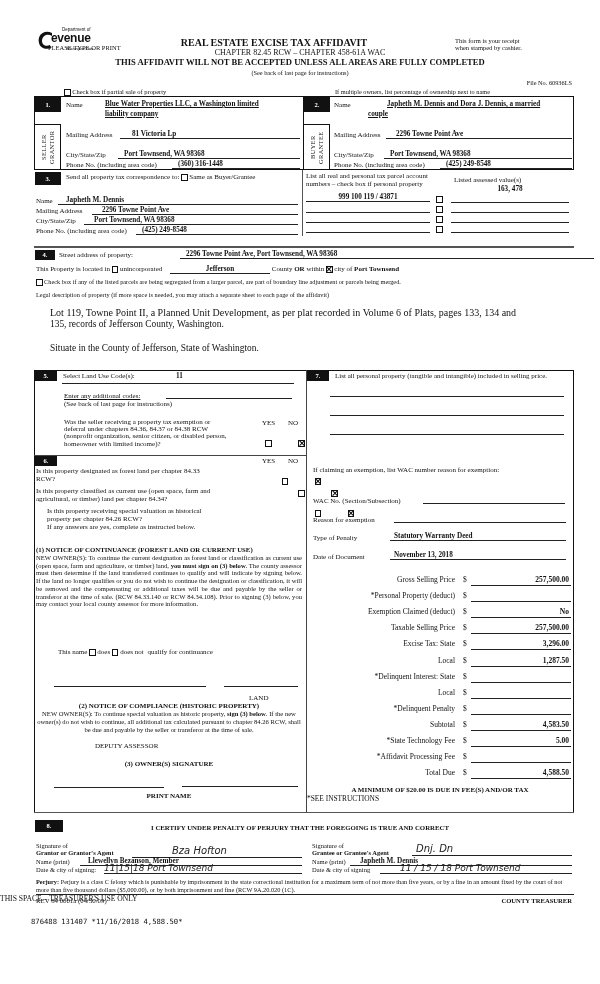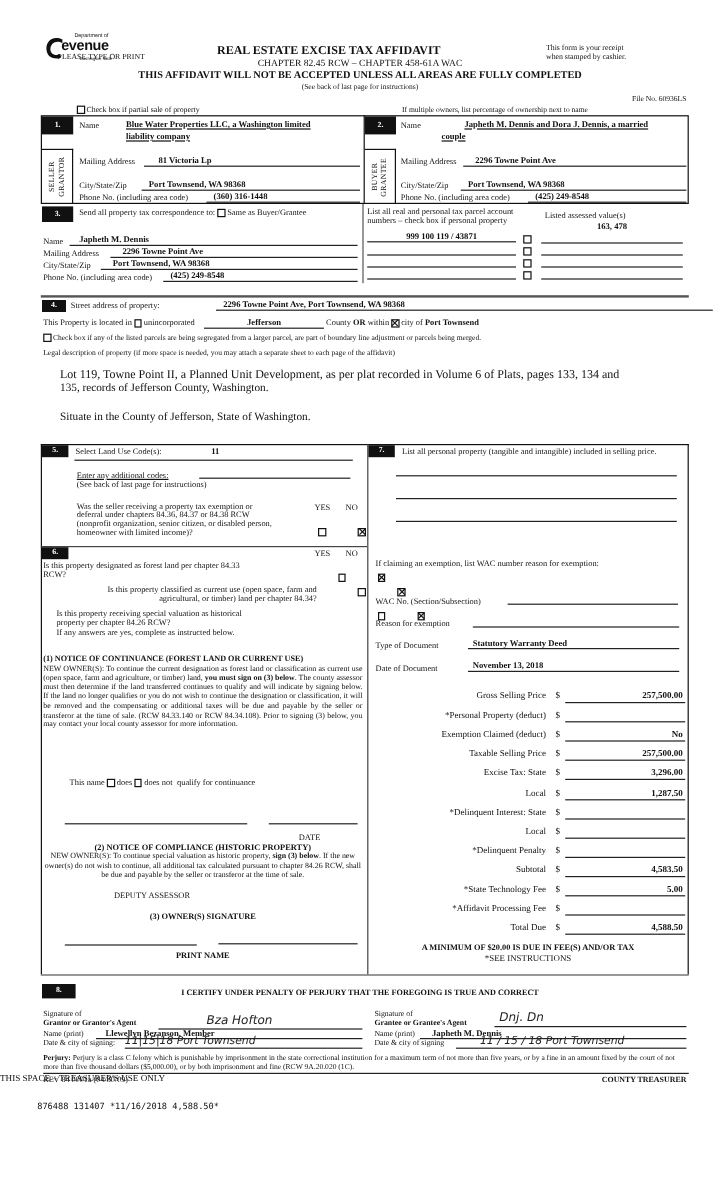--- a/index.html
+++ b/index.html
@@ -178,21 +178,21 @@
 
 <div class="abs secnum" style="left:35px;top:456px;width:22px;height:10px;line-height:10px;">6.</div>
 <div class="abs" style="left:262px;top:457px;">YES</div>
 <div class="abs" style="left:288px;top:457px;">NO</div>
 <div class="abs" style="left:36px;top:467px;width:220px;">
   <div>Is this property designated as forest land per chapter 84.33</div>
   <div>RCW?</div>
 </div>
 <span class="abs cb" style="left:265px;top:477px;"></span>
 <span class="abs cb x" style="left:290px;top:477px;"></span>
-<div class="abs" style="left:36px;top:487px;width:228px;text-align:right;">
+<div class="abs" style="left:36px;top:487px;width:228px;">
   <div>Is this property classified as current use (open space, farm and</div>
   <div>agricultural, or timber) land per chapter 84.34?</div>
 </div>
 <span class="abs cb" style="left:265px;top:489px;"></span>
 <span class="abs cb x" style="left:290px;top:489px;"></span>
 <div class="abs" style="left:36px;top:507px;width:228px;margin-left:11px;">
   <div>Is this property receiving special valuation as historical</div>
   <div>property per chapter 84.26 RCW?</div>
   <div>If any answers are yes, complete as instructed below.</div>
 </div>
@@ -207,42 +207,42 @@
   <span>This name</span>
   <span class="cb"></span>
   <span>does</span>
   <span class="cb"></span>
   <span>does not</span>
   <span style="margin-left:2px;">qualify for continuance</span>
 </div>
 <div class="abs line" style="left:54px;top:686px;width:152px;"></div>
 <div class="abs line" style="left:224px;top:686px;width:74px;"></div>
 <div class="abs" style="left:95px;top:694px;margin-top:48px;">DEPUTY ASSESSOR</div>
-<div class="abs" style="left:249px;top:694px;">DATE</div>
+<div class="abs" style="left:249px;top:694px;">LAND</div>
 <div class="abs b" style="left:36px;width:266px;text-align:center;top:702px;font-size:7px;">(2) NOTICE OF COMPLIANCE (HISTORIC PROPERTY)</div>
 <div class="abs" style="left:36px;top:710px;width:266px;text-align:center;font-size:6.6px;line-height:1.18;">
   <span>NEW OWNER(S): To continue special valuation as historic property, </span><span class="b">sign (3) below</span><span>. If the new owner(s) do not wish to continue, all additional tax calculated pursuant to chapter 84.26 RCW, shall be due and payable by the seller or transferor at the time of sale.</span>
 </div>
 <div class="abs b" style="left:36px;width:266px;text-align:center;top:760px;font-size:7px;">(3)  OWNER(S) SIGNATURE</div>
 <div class="abs line" style="left:54px;top:787px;width:110px;"></div>
 <div class="abs line" style="left:182px;top:786px;width:116px;"></div>
 <div class="abs b" style="left:36px;width:266px;text-align:center;top:792px;font-size:7px;">PRINT NAME</div>
 
 
 <div class="abs secnum" style="left:307px;top:371px;width:22px;height:10px;line-height:10px;">7.</div>
 <div class="abs" style="left:335px;top:372px;width:230px;">List all personal property (tangible and intangible) included in selling price.</div>
 <div class="abs line" style="left:330px;top:389px;width:234px;height:8px;"></div>
 <div class="abs line" style="left:330px;top:408px;width:234px;height:8px;"></div>
 <div class="abs line" style="left:330px;top:427px;width:234px;height:8px;"></div>
 <div class="abs" style="left:313px;top:466px;">If claiming an exemption, list WAC number reason for exemption:</div>
 <div class="abs" style="left:313px;top:497px;">WAC No. (Section/Subsection)</div>
 <div class="abs line" style="left:423px;top:494px;width:142px;height:10px;"></div>
 <div class="abs" style="left:313px;top:516px;">Reason for exemption</div>
 <div class="abs line" style="left:394px;top:513px;width:172px;height:10px;"></div>
-<div class="abs" style="left:313px;top:534px;">Type of Document</div>
+<div class="abs" style="left:313px;top:534px;">Type of Penalty</div>
 <div class="abs fld line" style="left:390px;top:532px;width:176px;padding-left:4px;">Statutory Warranty Deed</div>
 <div class="abs" style="left:313px;top:553px;">Date of Document</div>
 <div class="abs fld line" style="left:390px;top:551px;width:176px;padding-left:4px;">November 13, 2018</div>
 
 <div id="amounts">
     <div class="rowamt" style="top: 576px;">
       <span class="lbl">Gross Selling Price</span>
       <span class="dol">$</span>
       <span class="val">257,500.00</span>
     </div>
@@ -302,21 +302,21 @@
       <span class="val"></span>
     </div>
     <div class="rowamt" style="top: 769.2px;">
       <span class="lbl">Total Due</span>
       <span class="dol">$</span>
       <span class="val">4,588.50</span>
     </div>
   </div>
 
 <div class="abs b" style="left:307px;width:266px;text-align:center;top:786px;font-size:7px;">A MINIMUM OF $20.00 IS DUE IN FEE(S) AND/OR TAX</div>
-<div class="abs" style="left:307px;width:266px;text-align:center;top:795px;font-size:7.4px;">*SEE INSTRUCTIONS</div>
+<div class="abs" style="left:307px;width:266px;text-align:left;top:795px;font-size:7.4px;">*SEE INSTRUCTIONS</div>
 
 
 <div class="abs" style="left:34px;top:812px;width:540px;height:0.8px;background:#555;"></div>
 <div class="abs secnum" style="left:35px;top:820px;width:28px;height:12px;line-height:12px;">8.</div>
 <div class="abs b" style="left:0;width:600px;text-align:center;top:824px;font-size:6.8px;">I CERTIFY UNDER PENALTY OF PERJURY THAT THE FOREGOING IS TRUE AND CORRECT</div>
 
 <div class="abs" style="left:36px;top:842px;font-size:6.5px;">Signature of</div>
 <div class="abs b" style="left:36px;top:849px;font-size:6.5px;">Grantor or Grantor's Agent</div>
 <div class="abs line sig" style="left:132px;top:845px;width:170px;font-size:10px;padding-left:40px;height:13px;">Bza Hofton</div>
 <div class="abs" style="left:36px;top:858px;font-size:6.5px;">Name (print)</div>

